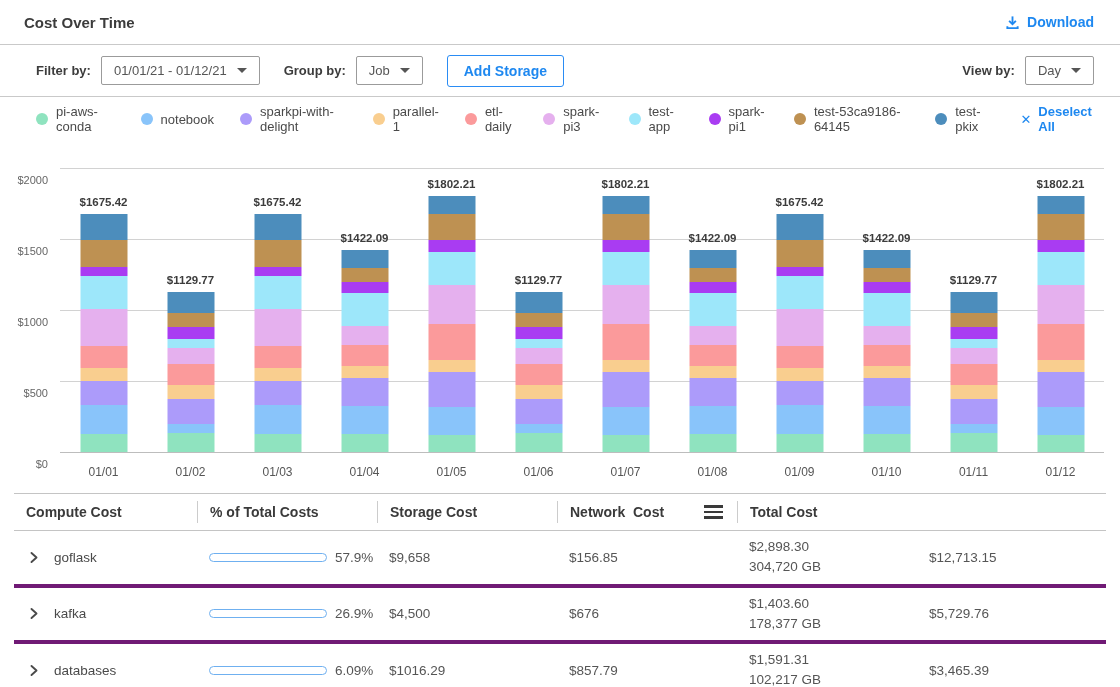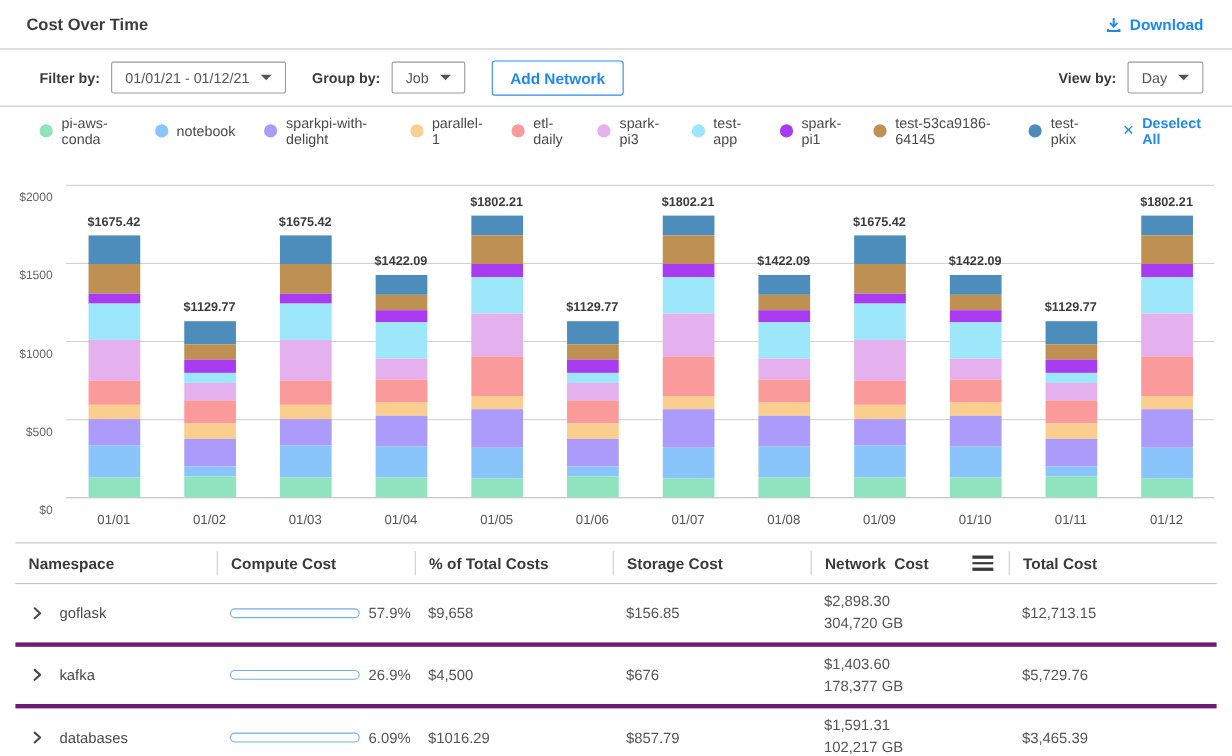--- a/index.html
+++ b/index.html
@@ -94,21 +94,21 @@
   <span class="ctl-label">Filter by:</span>
   <div class="dropdown" style="min-width:145px;">
     <span>01/01/21 - 01/12/21</span>
     <span class="caret"></span>
   </div>
   <span class="ctl-label grp">Group by:</span>
   <div class="dropdown">
     <span>Job</span>
     <span class="caret"></span>
   </div>
-  <button class="add-filter-btn">Add Network</button>
+  <button class="add-filter-btn">Add Storage</button>
   <span class="spacer"></span>
   <span class="ctl-label">View by:</span>
   <div class="dropdown">
     <span>Day</span>
     <span class="caret"></span>
   </div>
 </div>
 
 <div class="legend-row">
 
@@ -367,21 +367,20 @@
           </div>
           <span class="bar-total" style="bottom: calc(90.1105% + 6px);">$1802.21</span>
           <span class="x-label">01/12</span>
         </div>
       </div>
     </div>
 </div>
 
 <div class="cost-table">
   <div class="t-grid t-head">
-    <div class="th" style="border-left:none;">Namespace</div>
     <div class="th">Compute Cost</div>
     <div class="th">% of Total Costs</div>
     <div class="th">Storage Cost</div>
     <div class="th network">
       <span>Network  Cost</span>
       <span class="hamburger"><span></span><span></span><span></span></span>
     </div>
     <div class="th">Total Cost</div>
   </div>
   <div id="table-body">

